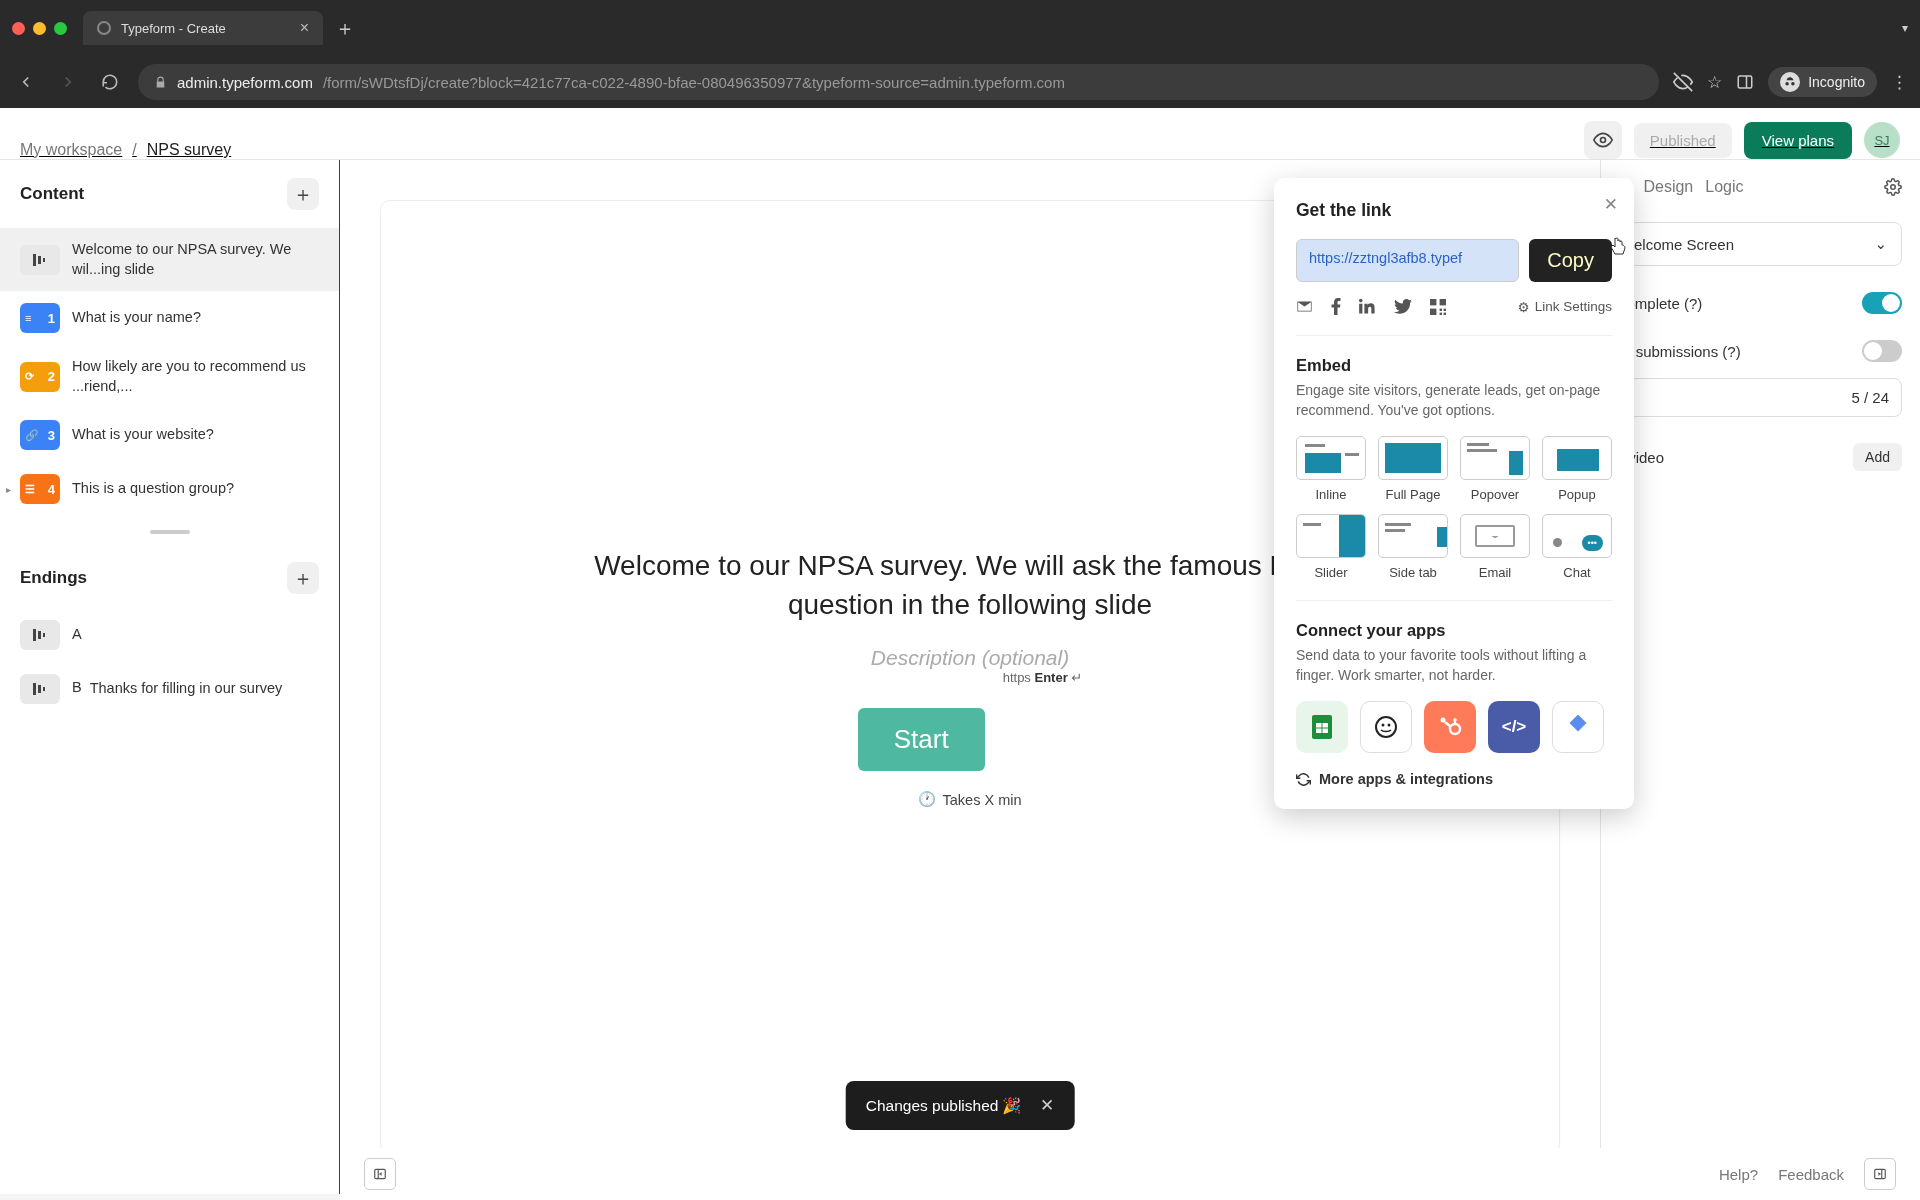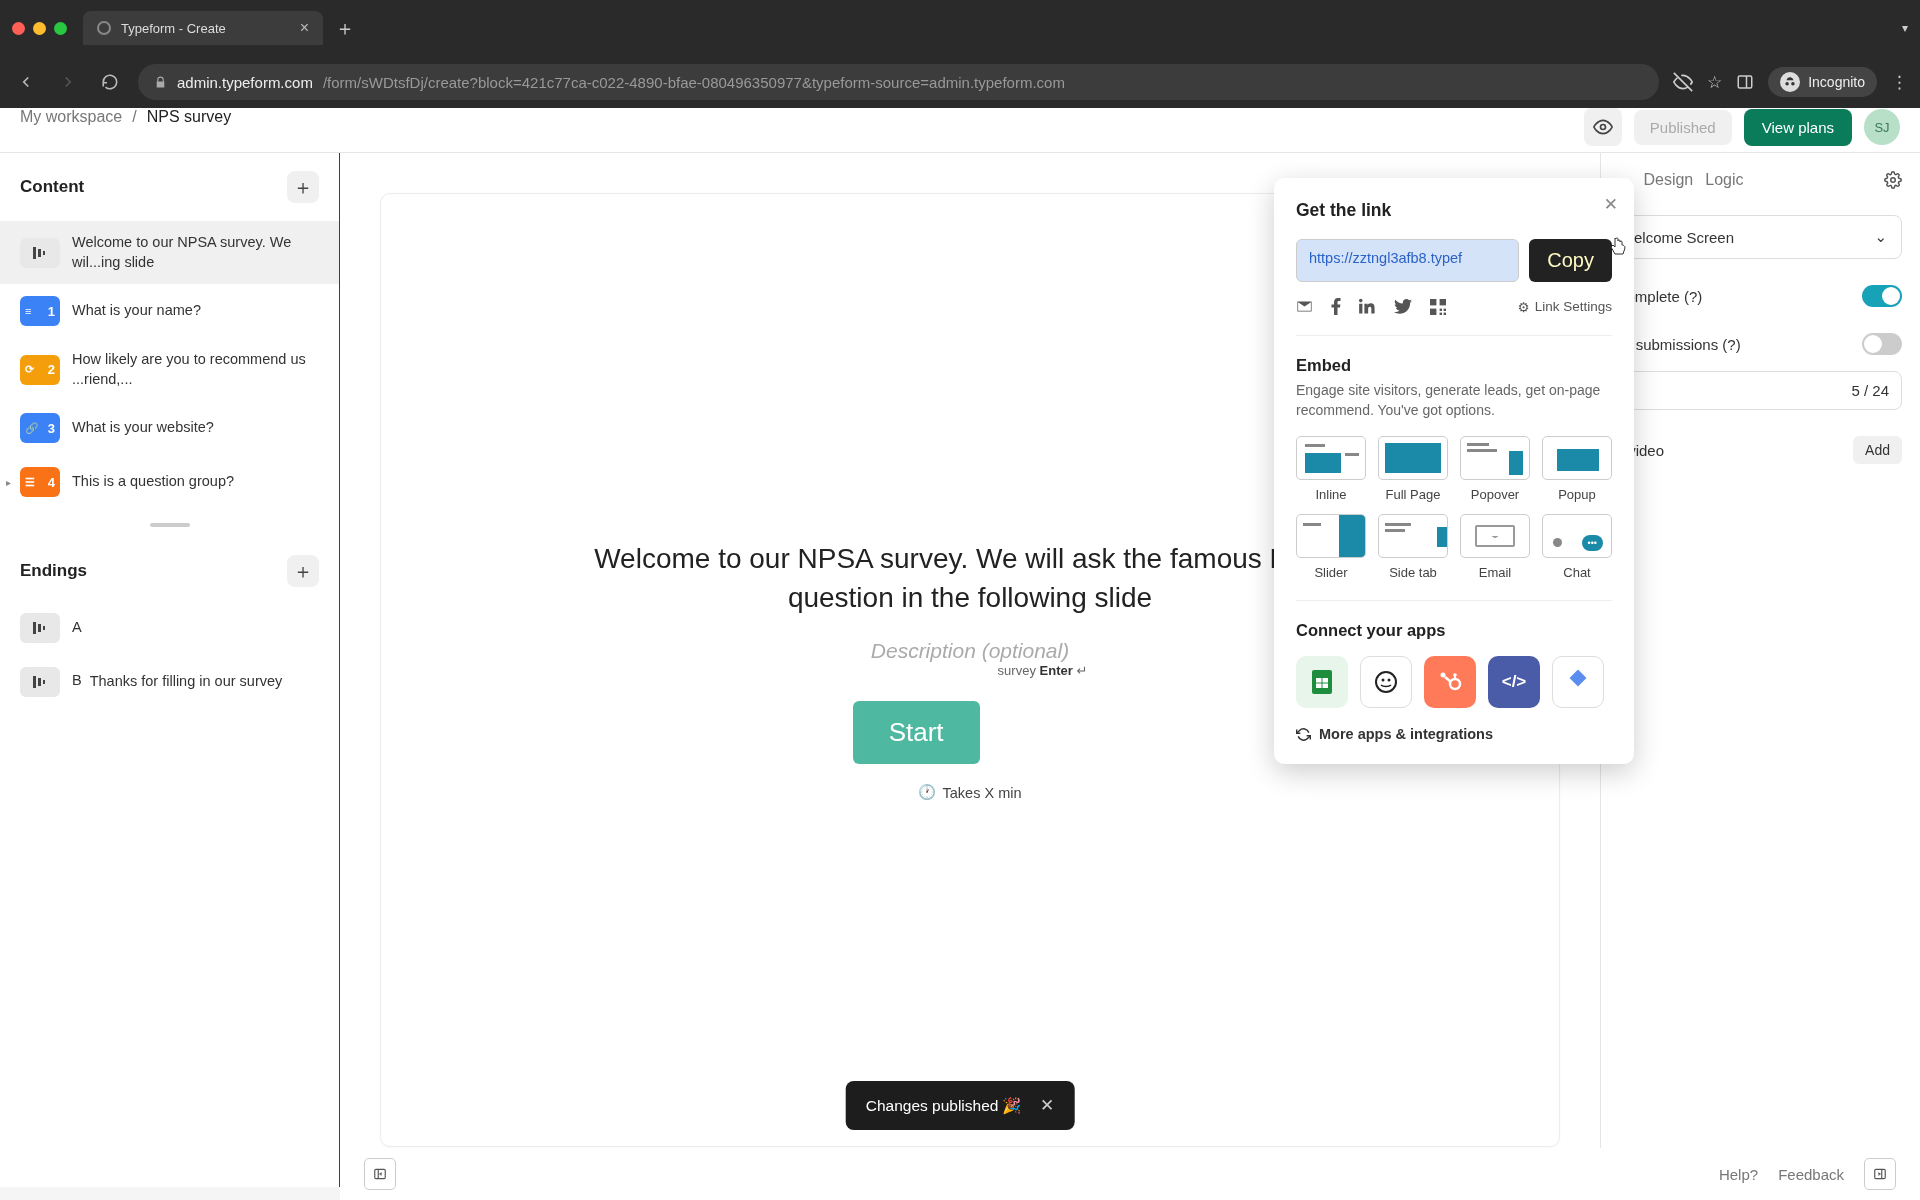--- a/index.html
+++ b/index.html
@@ -23,21 +23,21 @@
 .nav-btn.disabled { color: #555; }
 .url-field { flex: 1; background: #3c3c3c; border-radius: 20px; height: 36px; display: flex; align-items: center; padding: 0 16px; color: #aaa; font-size: 15px; gap: 10px; }
 .url-domain { color: #eee; }
 .url-path { color: #999; }
 .lock-icon { color: #aaa; font-size: 13px; }
 .addr-icon { color: #ccc; font-size: 17px; cursor: pointer; }
 .incognito-badge { display: flex; align-items: center; gap: 8px; color: #eee; font-size: 14px; background: #444; padding: 5px 12px; border-radius: 16px; }
 .incognito-icon { width: 20px; height: 20px; background: #ddd; border-radius: 50%; display: flex; align-items: center; justify-content: center; }
 
 
-.app-header { background: #fff; height: 45px; border-bottom: 1px solid #e5e5e5; display: flex; align-items: flex-start; padding: 0 20px; }
+.app-header { background: #fff; height: 52px; border-bottom: 1px solid #e5e5e5; display: flex; align-items: flex-end; padding: 0 20px; text-decoration: underline; }
 .breadcrumb { color: #777; font-size: 16px; display: flex; align-items: center; gap: 10px; }
 .breadcrumb .current { color: #222; }
 .top-tabs { display: flex; gap: 34px; margin-left: auto; margin-right: auto; position: absolute; left: 50%; transform: translateX(-50%); }
 .top-tab { color: #666; font-size: 16px; padding: 18px 0; cursor: pointer; position: relative; }
 .top-tab.active { color: #000; }
 .top-tab.active::after { content: ''; position: absolute; bottom: 0; left: 0; right: 0; height: 3px; background: #000; }
 .header-right { display: flex; align-items: center; gap: 12px; margin-left: auto; }
 .icon-btn { width: 38px; height: 38px; border-radius: 8px; background: #f0f0f0; display: flex; align-items: center; justify-content: center; color: #444; cursor: pointer; font-size: 17px; }
 .published-btn { background: #f0f0f0; color: #aaa; padding: 9px 16px; border-radius: 8px; font-size: 15px; cursor: pointer; }
 .view-plans-btn { background: #0a7c5a; color: #fff; padding: 10px 18px; border-radius: 8px; font-size: 15px; font-weight: 500; cursor: pointer; }
@@ -318,21 +318,21 @@
     </div>
   </div>
 
   <div class="canvas">
     <div class="canvas-card">
       <div class="welcome-text">Welcome to our NPSA survey. We will ask the famous NPSA question in the following slide</div>
       <div class="description-placeholder">Description (optional)</div>
       <div style="display:flex; align-items:flex-start;">
         <div class="start-btn">Start</div>
         <div class="press-enter">
-          <span>survey</span>
+          <span>https</span>
           <b>Enter</b>
           <span>↵</span>
         </div>
       </div>
       <div class="takes-time">
         <span>🕐</span>
         <span>Takes X min</span>
       </div>
     </div>
   </div>
@@ -472,20 +472,21 @@
     <div class="embed-opt">
         <div class="embed-preview ep-chat">
           <div class="dot"></div>
           <div class="bub">•••</div>
         </div>
         <div class="embed-label">Chat</div>
       </div>
   </div>
   <div class="popover-divider"></div>
   <div class="section-heading">Connect your apps</div>
+  <div class="section-desc">Send data to your favorite tools without lifting a finger. Work smarter, not harder.</div>
   <div class="apps-row">
     <div class="app-tile app-sheets">
       <svg width="24" height="28" viewBox="0 0 24 28" fill="none">
           <rect x="2" y="2" width="20" height="24" rx="2" fill="#1e8e3e"></rect>
           <rect x="6" y="10" width="12" height="10" fill="#fff"></rect>
           <line x1="12" y1="10" x2="12" y2="20" stroke="#1e8e3e"></line>
           <line x1="6" y1="15" x2="18" y2="15" stroke="#1e8e3e"></line>
         </svg>
     </div>
     <div class="app-tile app-mailchimp">

